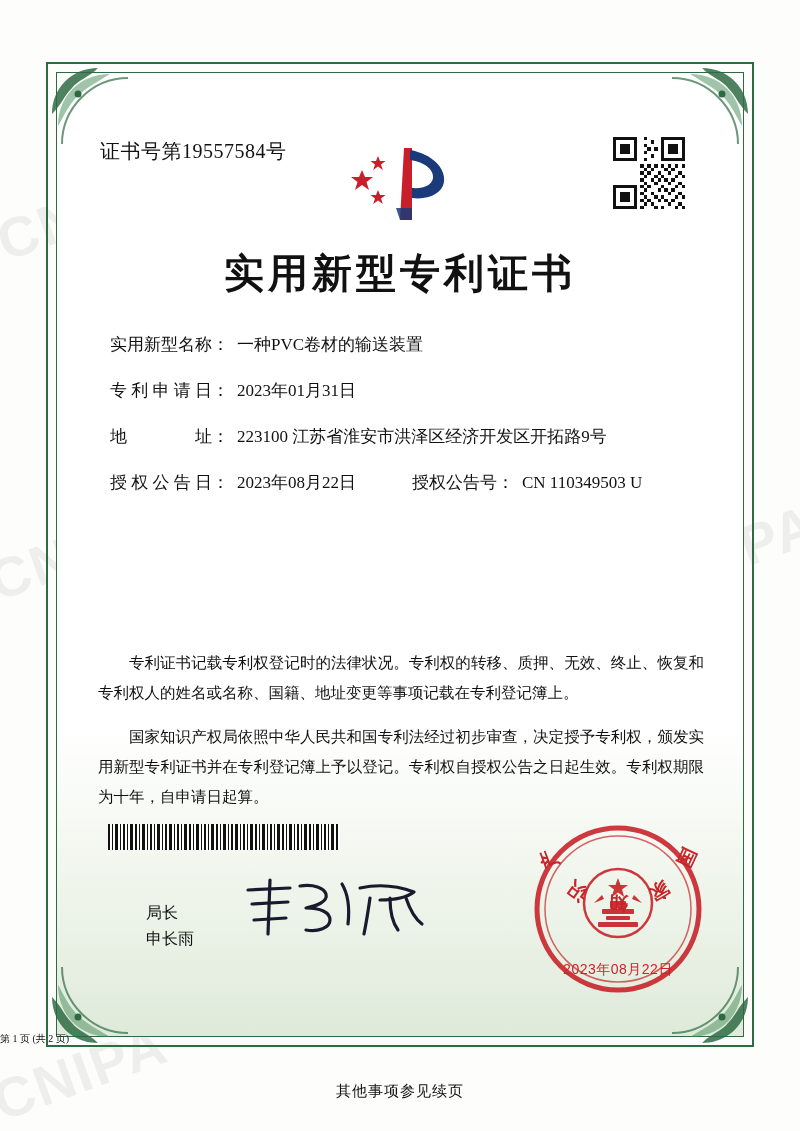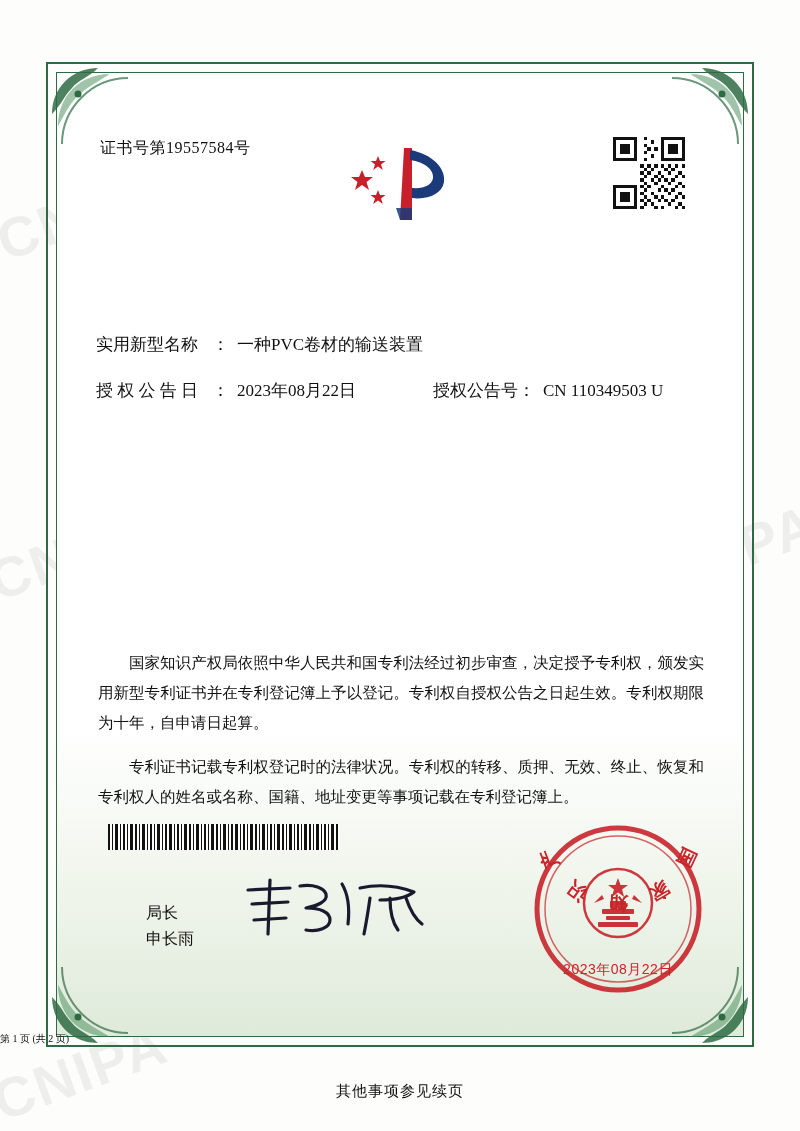--- a/index.html
+++ b/index.html
@@ -56,21 +56,21 @@
   .corner svg { display:block; }
   .c-tl { left: 48px;  top: 64px; }
   .c-tr { right: 48px; top: 64px;  transform: scaleX(-1); }
   .c-bl { left: 48px;  bottom: 84px; transform: scaleY(-1); }
   .c-br { right: 48px; bottom: 84px; transform: scale(-1,-1); }
 
   
   #cert-no {
     position: absolute;
     left: 100px; top: 138px;
-    font-size: 16px;
+    font-size: 20px;
     letter-spacing: 0.5px;
   }
   #emblem {
     position: absolute;
     left: 348px; top: 140px;
     width: 104px; height: 86px;
   }
   #qr {
     position: absolute;
     right: 106px; top: 134px;
@@ -96,25 +96,26 @@
     left: 96px; top: 322px;
     width: 610px;
     font-size: 17px;
     line-height: 46px;
   }
   .field-row { display: block; white-space: nowrap; }
   .field-label {
     display: inline-block;
     width: 116px;
     letter-spacing: 0px;
+    text-align: right;
   }
   .field-value { display: inline-block; }
   .field-row.two .field-label2 {
     display: inline-block;
-    margin-left: 77px;
+    margin-left: 56px;
   }
   .sep { display:inline-block; width: 8px; }
 
   
   #paragraphs {
     position: absolute;
     left: 98px; top: 648px;
     width: 606px;
     font-size: 15.5px;
     line-height: 30px;
@@ -327,33 +328,40 @@
           <rect x="19" y="19" width="1" height="1"></rect>
         <rect x="8" y="20" width="1" height="1"></rect>
           <rect x="12" y="20" width="1" height="1"></rect>
         <rect x="14" y="20" width="1" height="1"></rect>
           <rect x="18" y="20" width="1" height="1"></rect>
         <rect x="20" y="20" width="1" height="1"></rect>
       </g>
     </svg>
   </div>
 
+  <div id="doc-title">实用新型专利证书</div>
 
   <div id="fields">
     <div class="field-row">
       <span class="field-label">实用新型名称</span><span>：</span><span class="sep"></span><span class="field-value">一种PVC卷材的输送装置</span>
     </div>
+    <div class="field-row">
+      <span class="field-label">专 利 申 请 日</span><span>：</span><span class="sep"></span><span class="field-value">2023年01月31日</span>
+    </div>
+    <div class="field-row">
+      <span class="field-label">地　　　　址</span><span>：</span><span class="sep"></span><span class="field-value">223100 江苏省淮安市洪泽区经济开发区开拓路9号</span>
+    </div>
     <div class="field-row two">
       <span class="field-label">授 权 公 告 日</span><span>：</span><span class="sep"></span><span class="field-value">2023年08月22日</span><span class="field-label2">授权公告号</span><span>：</span><span class="sep"></span><span class="field-value">CN 110349503 U</span>
     </div>
   </div>
 
   <div id="paragraphs">
+    <p>专利证书记载专利权登记时的法律状况。专利权的转移、质押、无效、终止、恢复和专利权人的姓名或名称、国籍、地址变更等事项记载在专利登记簿上。</p>
     <p>国家知识产权局依照中华人民共和国专利法经过初步审查，决定授予专利权，颁发实用新型专利证书并在专利登记簿上予以登记。专利权自授权公告之日起生效。专利权期限为十年，自申请日起算。</p>
-    <p>专利证书记载专利权登记时的法律状况。专利权的转移、质押、无效、终止、恢复和专利权人的姓名或名称、国籍、地址变更等事项记载在专利登记簿上。</p>
   </div>
 
   <div id="barcode">
     <svg width="232" height="26" viewBox="0 0 232 26" shape-rendering="crispEdges">
       <rect width="232" height="26" fill="#fdfdfb"></rect>
       <g fill="#111">
         <rect x="0" y="0" width="2" height="26"></rect>
           <rect x="4" y="0" width="1" height="26"></rect>
         <rect x="7" y="0" width="3" height="26"></rect>
           <rect x="12" y="0" width="1" height="26"></rect>

